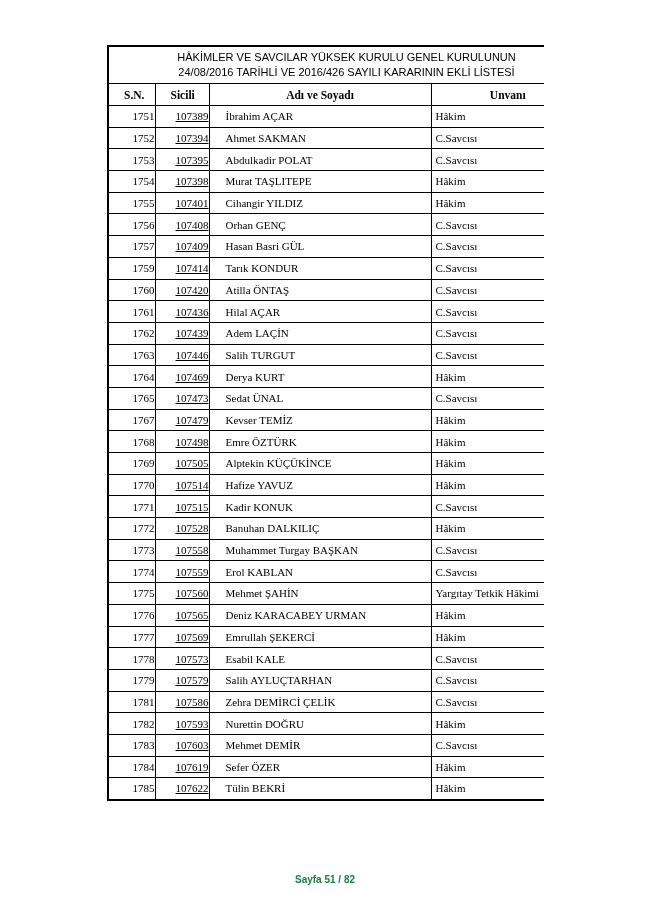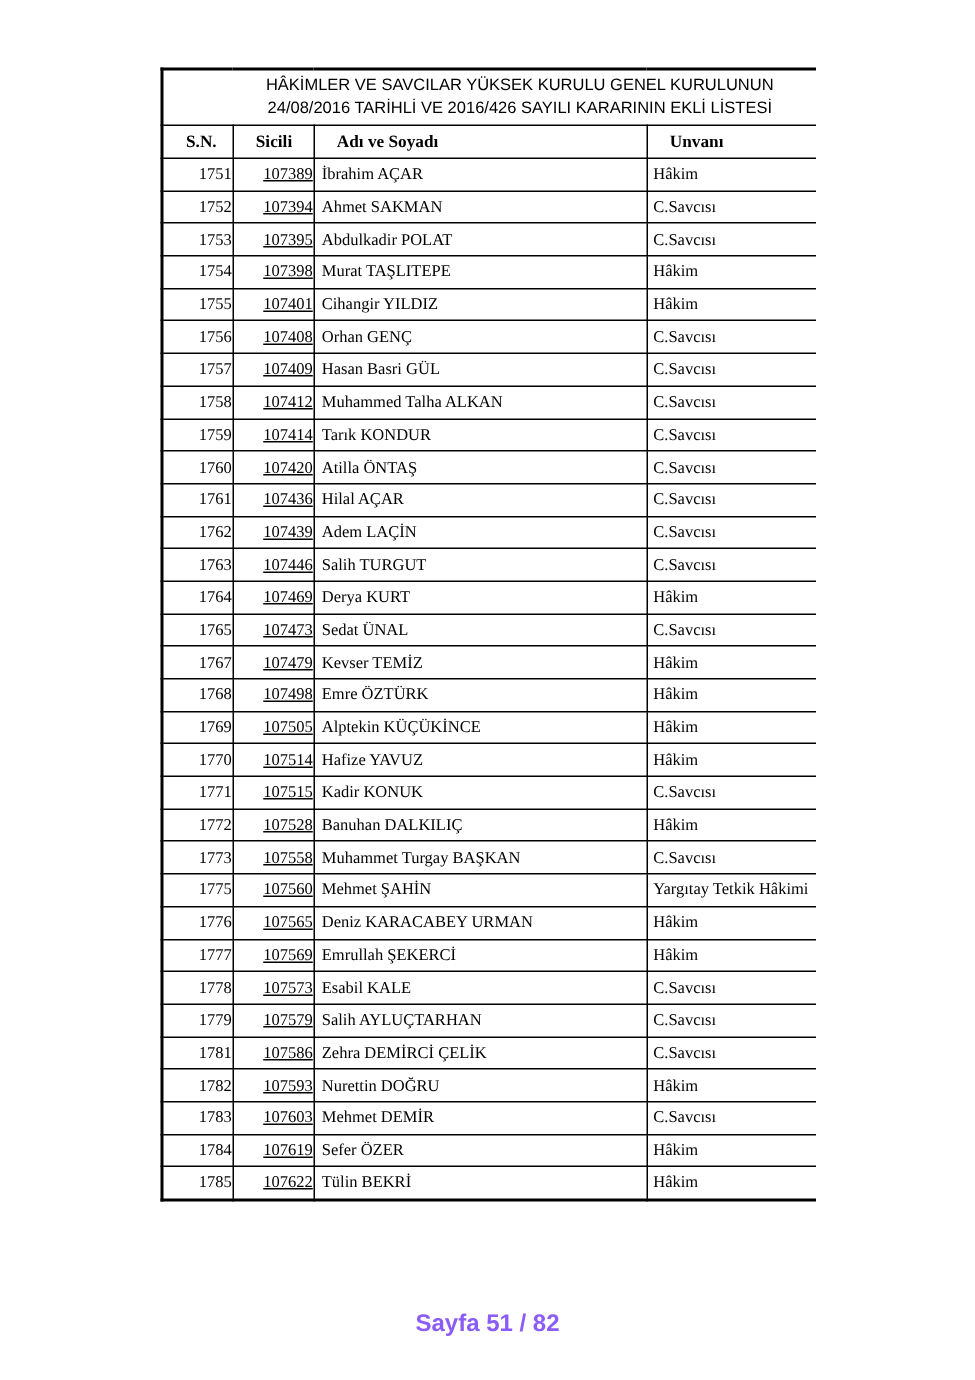--- a/index.html
+++ b/index.html
@@ -35,43 +35,43 @@
     font-size: 11px;
     line-height: 15px;
     text-align: center;
     height: 37px;
     padding: 3px 2px;
   }
   .doc-table thead th.col-head {
     font-family: "Liberation Serif", serif;
     font-weight: bold;
     font-size: 11.5px;
-    text-align: left;
+    text-align: center;
     height: 22px;
     padding: 0 15px;
   }
   .doc-table tbody td { height: 21.7px; }
   td.col-sn     { text-align: right; }
   td.col-sicili { text-align: right; text-decoration: underline; }
-  td.col-name   { text-align: left; padding-left: 5px; }
+  td.col-name   { text-align: left; padding-left: 16px; }
   td.col-unvan  { text-align: left; padding-left: 4px; }
   col.c-sn     { width: 47px; }
   col.c-sicili { width: 54px; }
   col.c-name   { width: 222px; }
   col.c-unvan  { width: 154px; }
   .page-footer {
     position: absolute;
     left: 0;
     top: 874px;
     width: 650px;
     text-align: center;
     font-family: "Liberation Sans", sans-serif;
     font-weight: bold;
-    font-size: 16px;
-    color: #8b5cf6;
+    font-size: 10px;
+    color: #15803d;
   }
 </style>
 </head>
 <body>
 
 <div class="page">
 
   <table class="doc-table">
     <colgroup>
       <col class="c-sn">
@@ -130,26 +130,20 @@
           <td class="col-name">Orhan GENÇ</td>
           <td class="col-unvan">C.Savcısı</td>
         </tr>
         <tr>
           <td class="col-sn">1757</td>
           <td class="col-sicili">107409</td>
           <td class="col-name">Hasan Basri GÜL</td>
           <td class="col-unvan">C.Savcısı</td>
         </tr>
         <tr>
-          <td class="col-sn">1758</td>
-          <td class="col-sicili">107412</td>
-          <td class="col-name">Muhammed Talha ALKAN</td>
-          <td class="col-unvan">C.Savcısı</td>
-        </tr>
-        <tr>
           <td class="col-sn">1759</td>
           <td class="col-sicili">107414</td>
           <td class="col-name">Tarık KONDUR</td>
           <td class="col-unvan">C.Savcısı</td>
         </tr>
         <tr>
           <td class="col-sn">1760</td>
           <td class="col-sicili">107420</td>
           <td class="col-name">Atilla ÖNTAŞ</td>
           <td class="col-unvan">C.Savcısı</td>
@@ -217,20 +211,26 @@
         <tr>
           <td class="col-sn">1772</td>
           <td class="col-sicili">107528</td>
           <td class="col-name">Banuhan DALKILIÇ</td>
           <td class="col-unvan">Hâkim</td>
         </tr>
         <tr>
           <td class="col-sn">1773</td>
           <td class="col-sicili">107558</td>
           <td class="col-name">Muhammet Turgay BAŞKAN</td>
+          <td class="col-unvan">C.Savcısı</td>
+        </tr>
+        <tr>
+          <td class="col-sn">1774</td>
+          <td class="col-sicili">107559</td>
+          <td class="col-name">Erol KABLAN</td>
           <td class="col-unvan">C.Savcısı</td>
         </tr>
         <tr>
           <td class="col-sn">1775</td>
           <td class="col-sicili">107560</td>
           <td class="col-name">Mehmet ŞAHİN</td>
           <td class="col-unvan">Yargıtay Tetkik Hâkimi</td>
         </tr>
         <tr>
           <td class="col-sn">1776</td>

